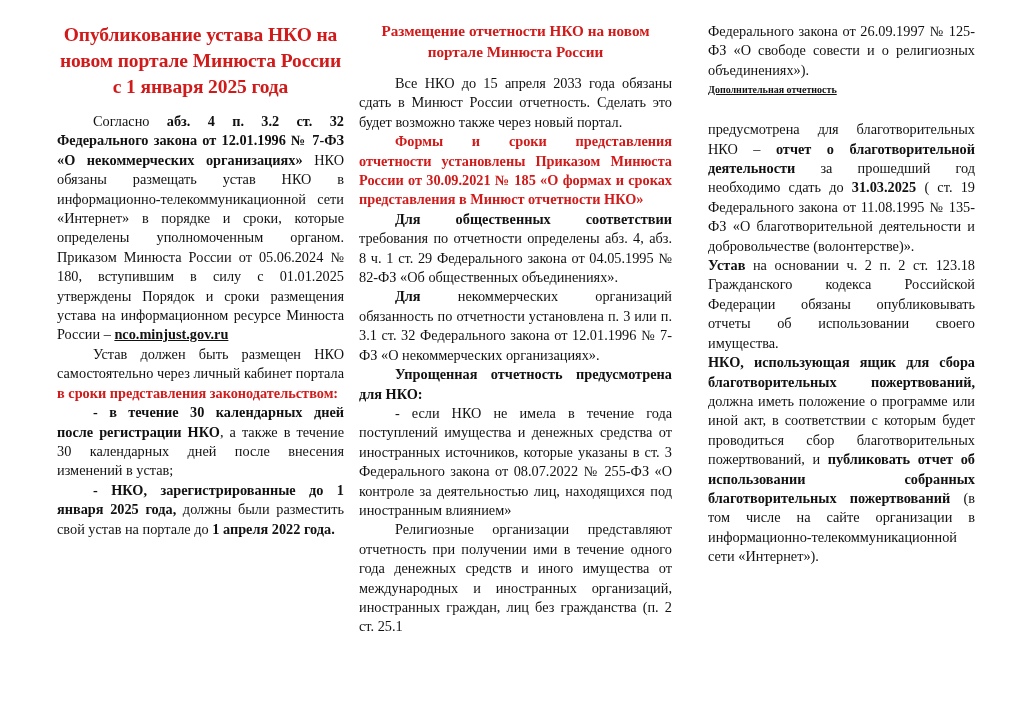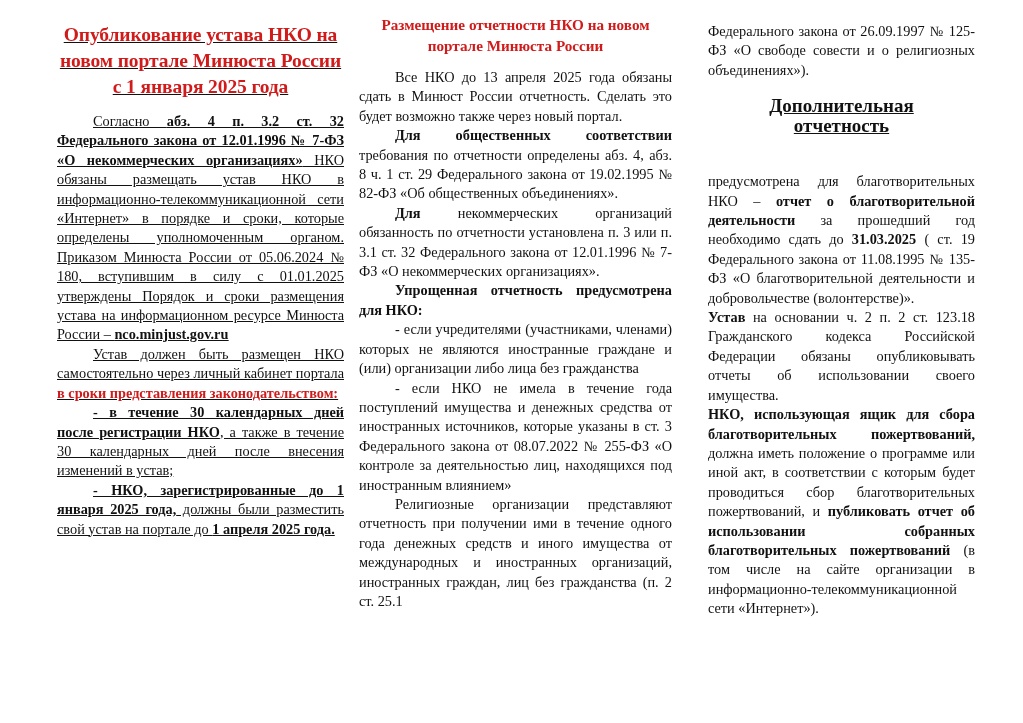--- a/index.html
+++ b/index.html
@@ -34,25 +34,24 @@
     box-sizing: border-box;
   }
   .col {
     box-sizing: border-box;
     height: 723px;
     overflow: hidden;
   }
   .col-1 {
     width: 352px;
     padding: 22px 8px 16px 57px;
-    text-decoration: underline;
   }
   .col-2 {
     width: 328px;
-    padding: 14px 8px 0 7px;
+    padding: 20px 8px 0 7px;
   }
   .col-3 {
     width: 343px;
     padding: 22px 48px 8px 28px;
   }
 
   
   .doc-title {
     margin: 0 0 2px 0;
     text-align: center;
@@ -65,26 +64,25 @@
   .section-title {
     margin: 0 0 2px 0;
     text-align: center;
     color: #d11a1a;
     font-weight: bold;
     font-size: 15.2px;
     line-height: 21px;
   }
   .underline-heading {
     display: block;
-    text-align: center;
     font-weight: bold;
     text-decoration: underline;
-    font-size: 19px;
+    font-size: 10px;
     line-height: 20px;
-    margin: 16px;
+    margin: 0;
   }
 
   
   p.para {
     margin: 0;
     text-align: justify;
     text-justify: inter-word;
     font-size: 14.3px;
     line-height: 19.4px;
     text-indent: 36px;
@@ -110,40 +108,40 @@
       <h1 class="doc-title">Опубликование устава НКО на новом портале Минюста России с 1 января 2025 года</h1>
 
       <div class="spacer-sm"></div>
 
       <p class="para"><span>Согласно </span><b>абз. 4 п. 3.2 ст. 32 Федерального закона от 12.01.1996 № 7-ФЗ «О некоммерческих организациях»</b><span> НКО обязаны размещать устав НКО в информационно-телекоммуникационной сети «Интернет» в порядке и сроки, которые определены уполномоченным органом. Приказом Минюста России от 05.06.2024 № 180, вступившим в силу с 01.01.2025 утверждены Порядок и сроки размещения устава на информационном ресурсе Минюста России – </span><b class="u">nco.minjust.gov.ru</b></p>
 
       <p class="para"><span>Устав должен быть размещен НКО самостоятельно через личный кабинет портала </span><span class="redb">в сроки представления законодательством:</span></p>
 
       <p class="para"><b>- в течение 30 календарных дней после регистрации НКО</b><span>, а также в течение 30 календарных дней после внесения изменений в устав;</span></p>
 
-      <p class="para"><b>- НКО, зарегистрированные до 1 января 2025 года,</b><span> должны были разместить свой устав на портале до </span><b>1 апреля 2025 года.</b></p>
+      <p class="para"><b>- НКО, зарегистрированные до 1 января 2025 года,</b><span> должны были разместить свой устав на портале до </span><b>1 апреля 2022 года.</b></p>
 
     </div>
 
     <div class="col col-2">
 
       <h2 class="section-title">Размещение отчетности НКО на новом портале Минюста России</h2>
 
       <div class="spacer-sm"></div>
 
-      <p class="para">Все НКО до 13 апреля 2025 года обязаны сдать в Минюст России отчетность. Сделать это будет возможно также через новый портал.</p>
+      <p class="para">Все НКО до 15 апреля 2033 года обязаны сдать в Минюст России отчетность. Сделать это будет возможно также через новый портал.</p>
 
+      <p class="para redb">Формы и сроки представления отчетности установлены Приказом Минюста России от 30.09.2021 № 185 «О формах и сроках представления в Минюст отчетности НКО»</p>
 
-      <p class="para"><b>Для общественных соответствии</b><span> требования по отчетности определены абз. 4, абз. 8 ч. 1 ст. 29 Федерального закона от 19.02.1995 № 82-ФЗ «Об общественных объединениях».</span></p>
+      <p class="para"><b>Для общественных соответствии</b><span> требования по отчетности определены абз. 4, абз. 8 ч. 1 ст. 29 Федерального закона от 04.05.1995 № 82-ФЗ «Об общественных объединениях».</span></p>
 
       <p class="para"><b>Для</b><span> некоммерческих организаций обязанность по отчетности установлена п. 3 или п. 3.1 ст. 32 Федерального закона от 12.01.1996 № 7-ФЗ «О некоммерческих организациях».</span></p>
 
       <p class="para b">Упрощенная отчетность предусмотрена для НКО:</p>
 
-      <p class="para">- если учредителями (участниками, членами) которых не являются иностранные граждане и (или) организации либо лица без гражданства</p>
 
       <p class="para">- если НКО не имела в течение года поступлений имущества и денежных средства от иностранных источников, которые указаны в ст. 3 Федерального закона от 08.07.2022 № 255-ФЗ «О контроле за деятельностью лиц, находящихся под иностранным влиянием»</p>
 
 
       <p class="para">Религиозные организации представляют отчетность при получении ими в течение одного года денежных средств и иного имущества от международных и иностранных организаций, иностранных граждан, лиц без гражданства (п. 2 ст. 25.1</p>
 
     </div>
 
     <div class="col col-3">
 

